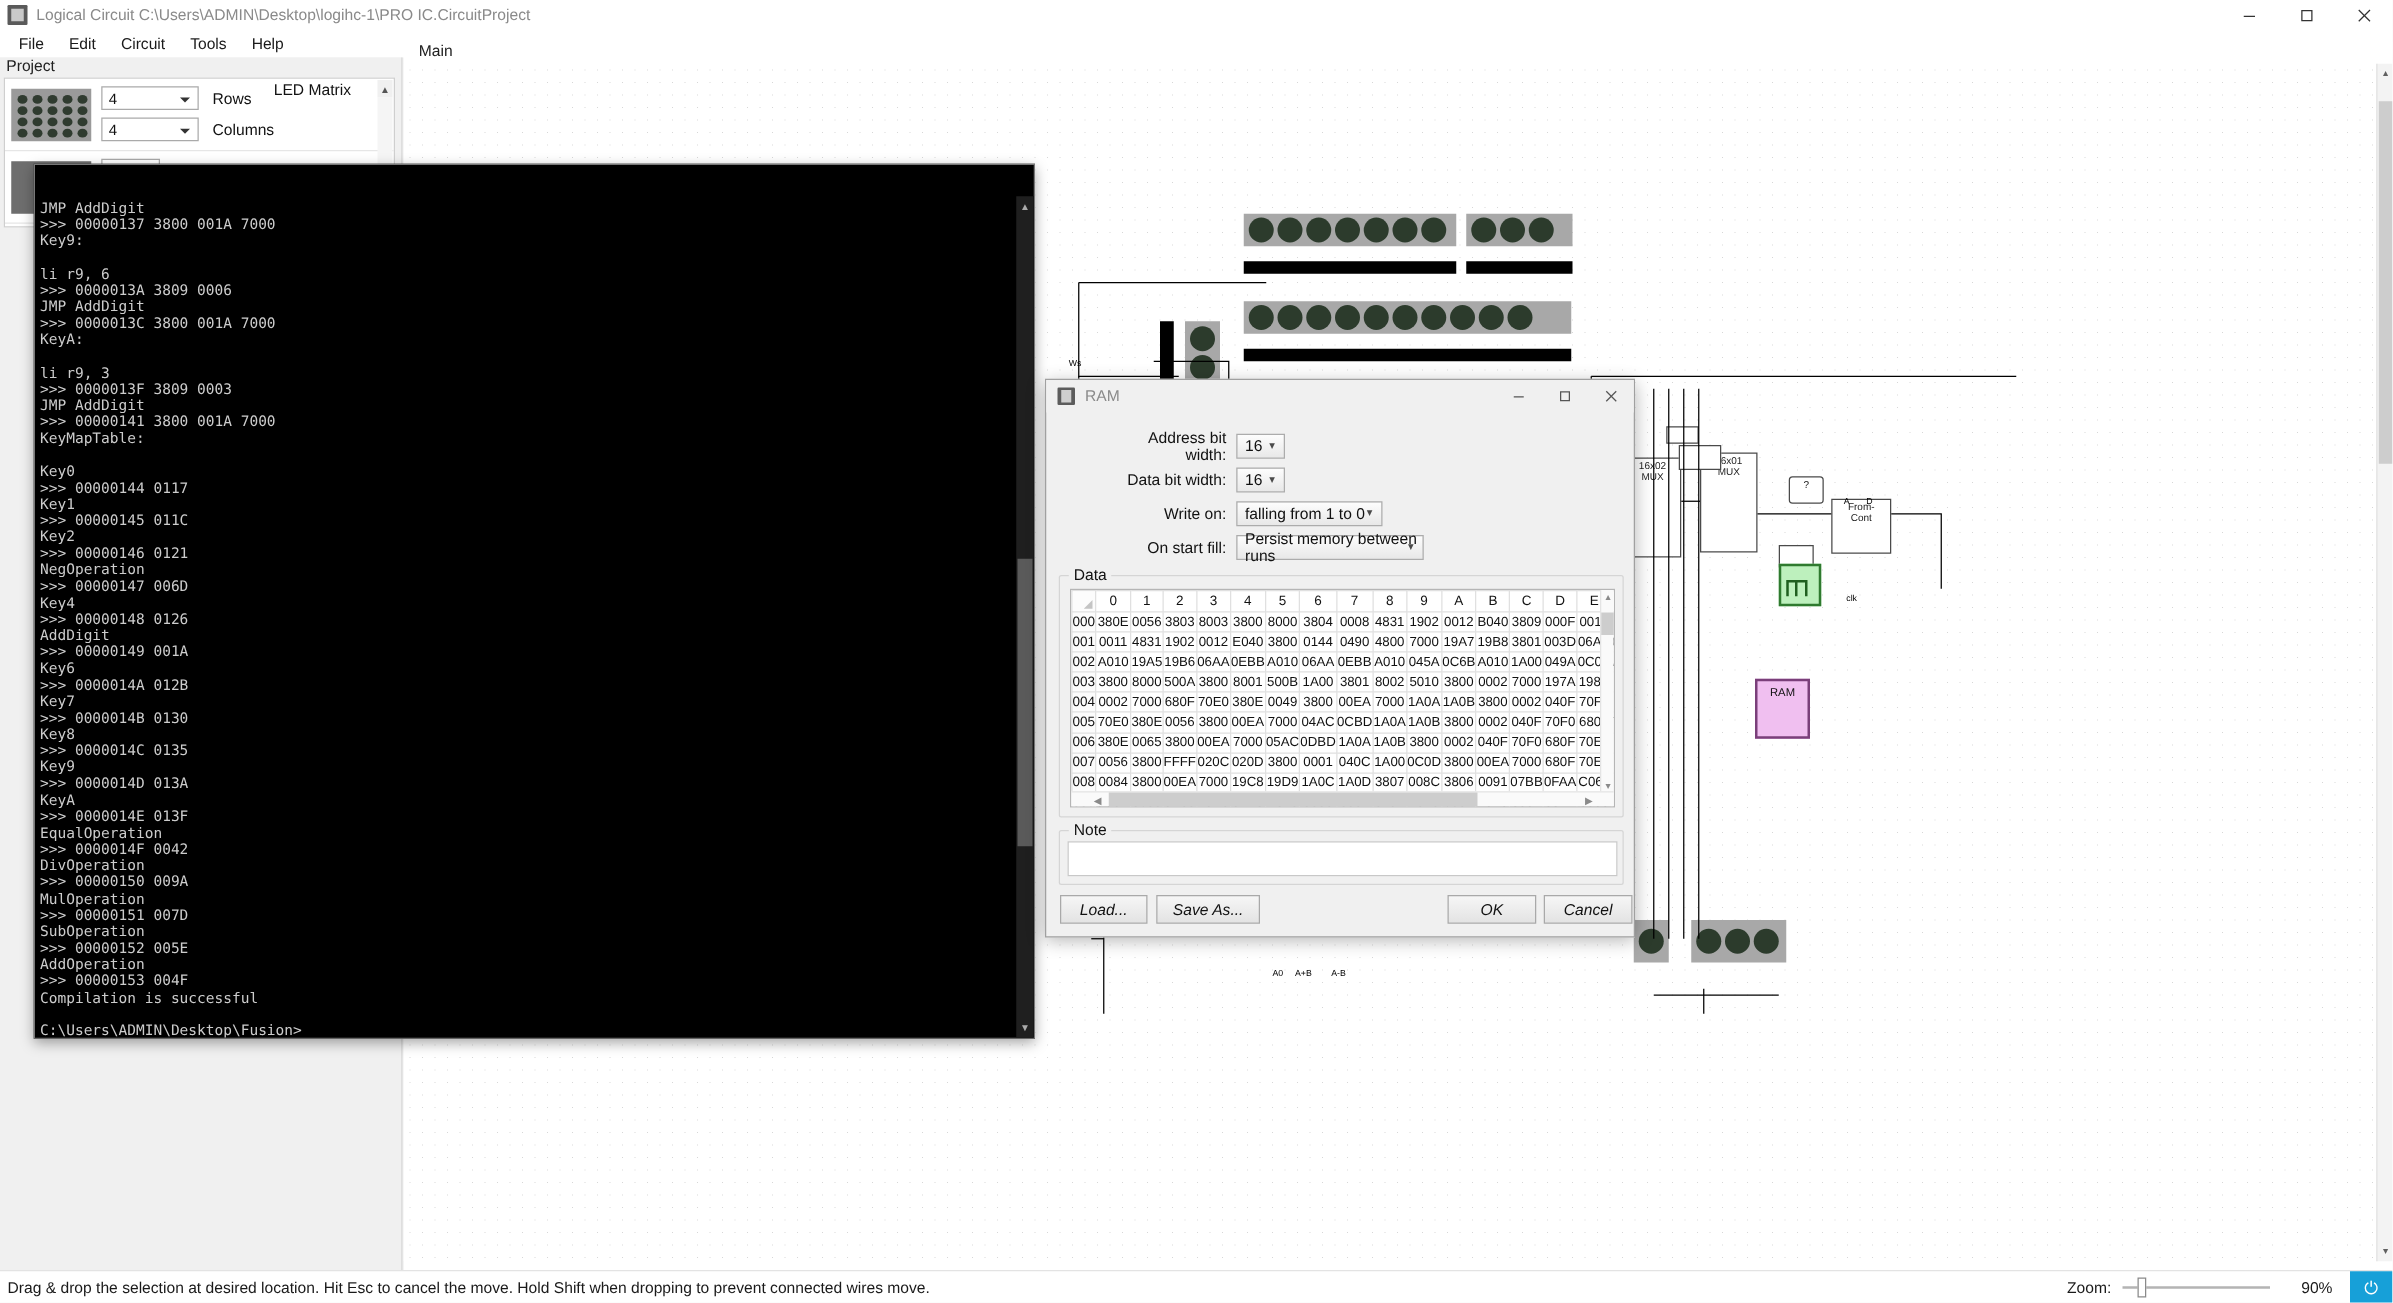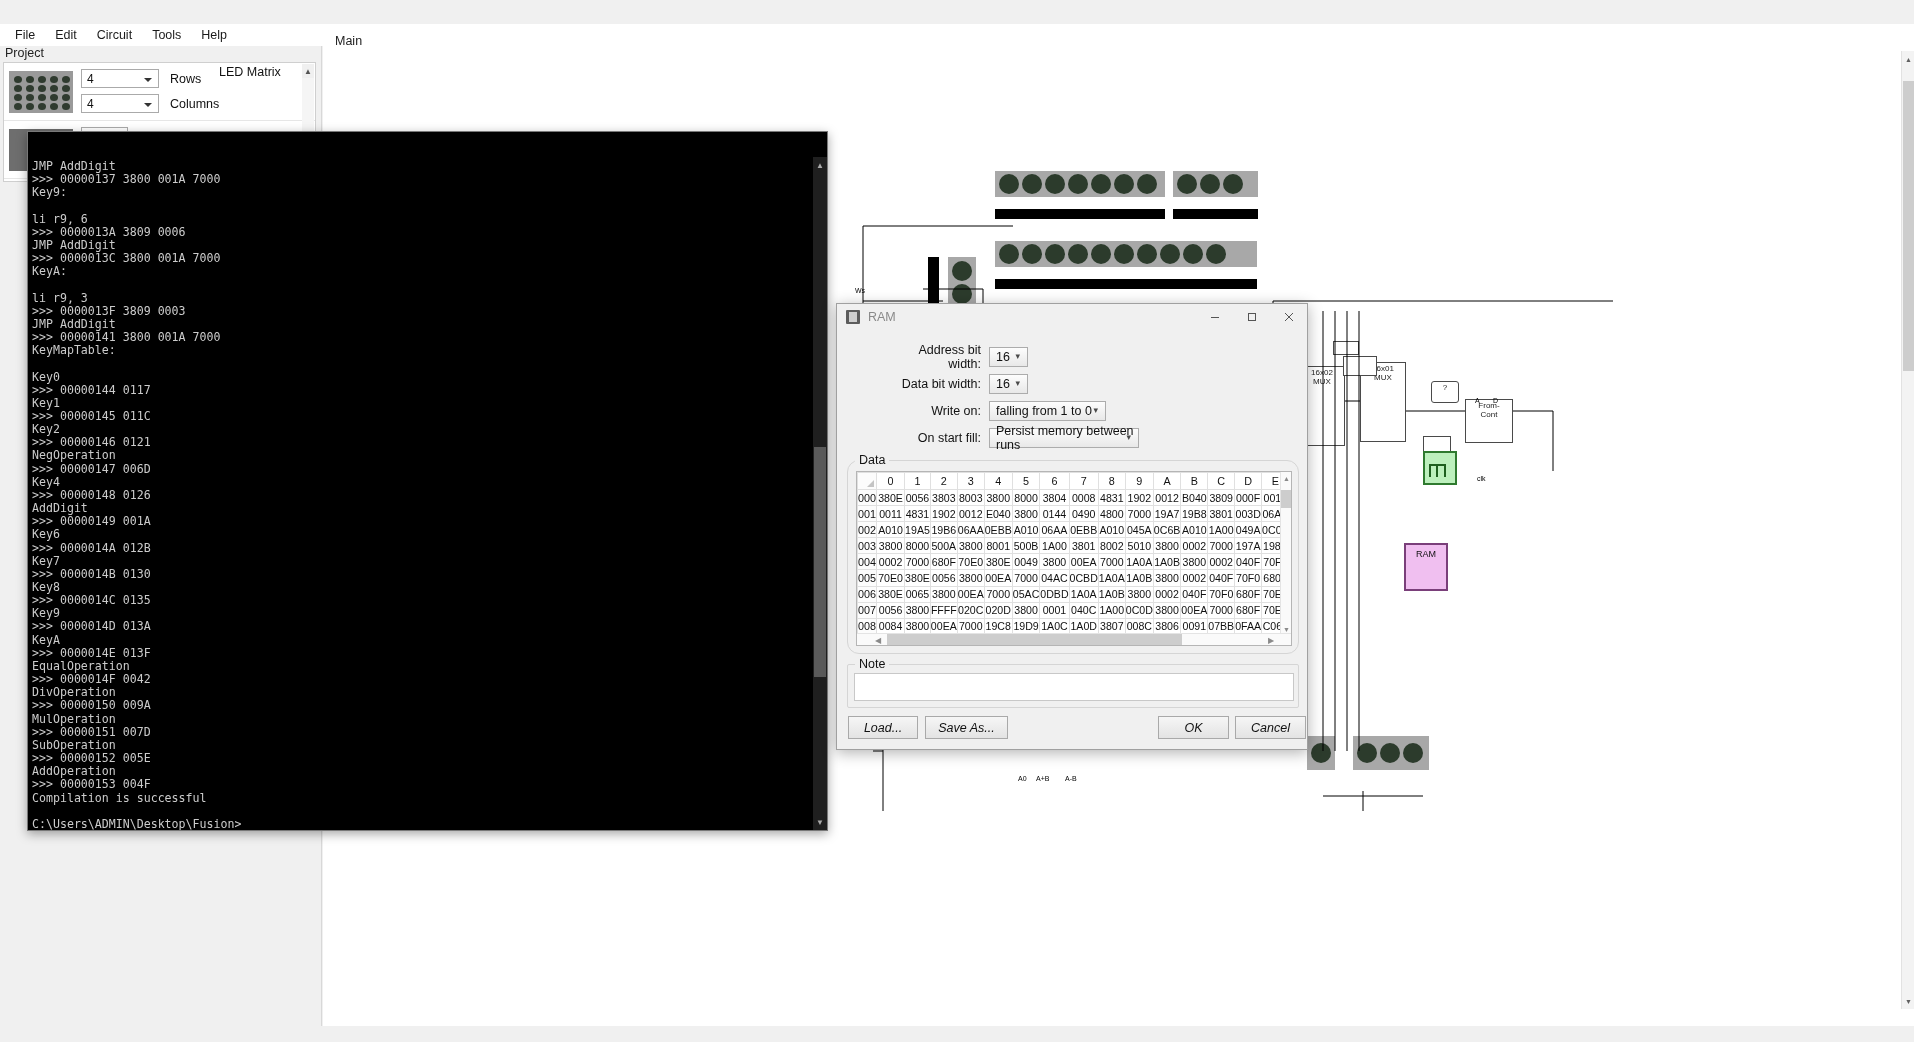--- a/index.html
+++ b/index.html
@@ -326,21 +326,21 @@
   .chkbox {
     width: 13px; height: 13px; border: 1px solid #7b7b7b;
     background: #fff; margin-right: 5px;
   }
   .chk-label { font-size: 12.5px; color: #111; }
 
   .data-group {
     position: absolute; left: 10px; top: 156px;
     width: 452px; height: 194px;
     border: 1px solid #d5d5d5;
-    border-radius: 12px;
+    border-radius: 2px;
   }
   .group-legend {
     position: absolute; left: 7px; top: -8px;
     background: #f0f0f0; padding: 0 4px;
     font-size: 12.5px; color: #111;
   }
   .hex-grid-wrap {
     position: absolute; left: 8px; top: 10px;
     width: 436px; height: 175px;
     background: #ffffff;
@@ -416,20 +416,42 @@
     border: 1px solid #a9a9a9;
     font-size: 12.5px; color: #111;
     display: flex; align-items: center; justify-content: center; font-style: italic;
   }
 </style>
 </head>
 <body>
 
 <div id="app">
 
+  <div class="titlebar">
+    <div class="tb-icon"></div>
+    <div class="tb-title">Logical Circuit C:\Users\ADMIN\Desktop\logihc-1\PRO IC.CircuitProject</div>
+    <div class="tb-buttons">
+      <div class="tb-btn">
+        <svg width="11" height="11" viewBox="0 0 11 11">
+            <line x1="1" y1="6" x2="10" y2="6" stroke="#333" stroke-width="1"></line>
+          </svg>
+      </div>
+      <div class="tb-btn">
+        <svg width="11" height="11" viewBox="0 0 11 11">
+            <rect x="1.5" y="1.5" width="8" height="8" fill="none" stroke="#333" stroke-width="1"></rect>
+          </svg>
+      </div>
+      <div class="tb-btn close">
+        <svg width="11" height="11" viewBox="0 0 11 11">
+            <line x1="1" y1="1" x2="10" y2="10" stroke="#333" stroke-width="1"></line>
+            <line x1="10" y1="1" x2="1" y2="10" stroke="#333" stroke-width="1"></line>
+          </svg>
+      </div>
+    </div>
+  </div>
 
   <div class="menubar">
     <div class="menu-item">File</div>
     <div class="menu-item">Edit</div>
     <div class="menu-item">Circuit</div>
     <div class="menu-item">Tools</div>
     <div class="menu-item">Help</div>
   </div>
 
   <div class="canvas-area">
@@ -1007,14 +1029,26 @@
     </div>
 
     <div class="dlg-buttons">
       <div class="dlg-btn" style="left:11px; width:70px;">Load...</div>
       <div class="dlg-btn" style="left:88px; width:83px;">Save As...</div>
       <div class="dlg-btn" style="left:321px; width:71px;">OK</div>
       <div class="dlg-btn" style="left:398px; width:71px;">Cancel</div>
     </div>
   </div>
 
+  <div class="statusbar">
+    <div class="status-text">Drag &amp; drop the selection at desired location. Hit Esc to cancel the move. Hold Shift when dropping to prevent connected wires move.</div>
+    <div class="zoom-group">
+      <div class="zoom-label">Zoom:</div>
+      <div class="zoom-slider">
+        <div class="zoom-track"></div>
+        <div class="zoom-thumb"></div>
+      </div>
+      <div class="zoom-pct">90%</div>
+      <div class="power-btn">⏻</div>
+    </div>
+  </div>
 
 </div>
 
 </body></html>

